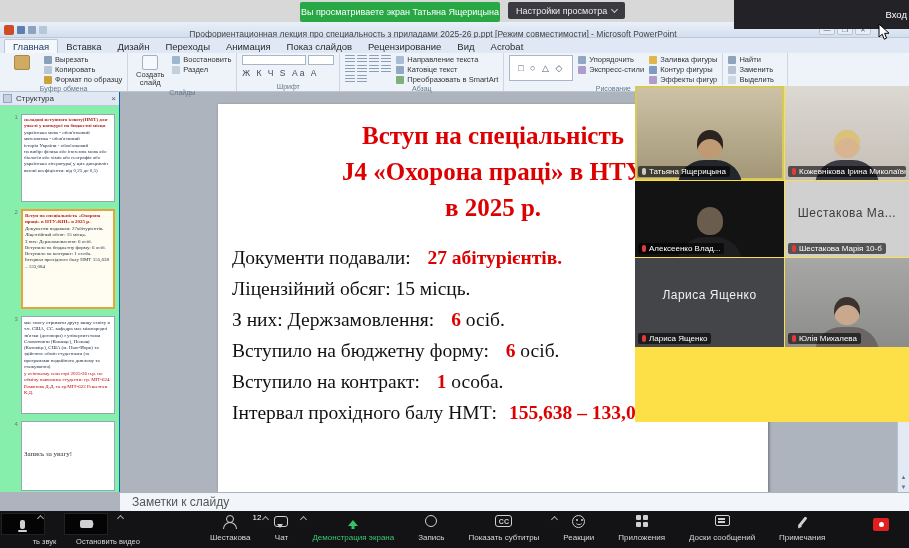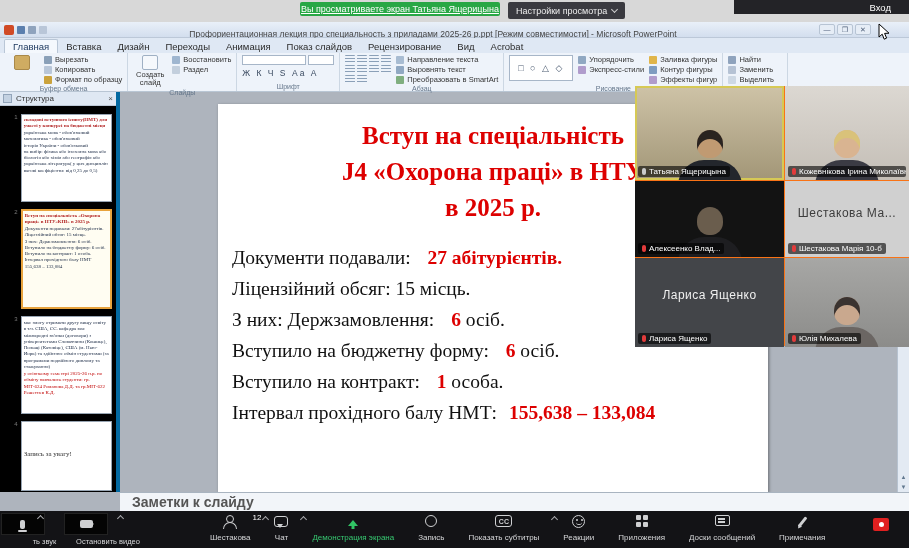--- a/index.html
+++ b/index.html
@@ -2,25 +2,25 @@
 <html><head>
 <meta charset="utf-8">
 <style>
   *{margin:0;padding:0;box-sizing:border-box;}
   body{background:#666;}
   #stage{position:relative;width:909px;height:548px;background:#aeb4bd;overflow:hidden;
          font-family:"Liberation Sans",sans-serif;color:#222;}
 
   
   .top-strip{position:absolute;top:0;left:0;width:909px;height:22px;background:#d8d8d8;z-index:60;}
-  .top-right{position:absolute;top:0;right:0;width:175px;height:14px;background:#232327;z-index:61;
-             display:flex;align-items:center;justify-content:flex-end;padding-right:18px;}
+  .top-right{position:absolute;top:0;right:0;width:175px;height:29px;background:#232327;z-index:61;
+             display:flex;align-items:center;justify-content:flex-end;padding-right:2px;}
   .login-btn{color:#fff;font-size:9.5px;cursor:default;}
-  .share-banner{position:absolute;top:2px;left:300px;height:14px;background:#28a745;color:#fff;
-                font-size:9px;display:flex;align-items:center;padding:0 1px;border-radius:2px;z-index:62;text-decoration:underline;}
+  .share-banner{position:absolute;top:2px;left:300px;height:20px;background:#28a745;color:#fff;
+                font-size:9px;display:flex;align-items:center;padding:0 1px;border-radius:2px;z-index:62;}
   .view-settings{position:absolute;top:2px;left:508px;height:17px;background:#3a3a40;color:#eee;
                  font-size:9px;display:flex;align-items:center;gap:5px;padding:0 8px;border-radius:2px;z-index:62;}
   .chev-dn{display:inline-block;width:5px;height:5px;border-right:1px solid #ccc;border-bottom:1px solid #ccc;
            transform:rotate(45deg);margin-top:-2px;}
   .chev-up{display:inline-block;width:5px;height:5px;border-left:1px solid #a9a9ad;border-top:1px solid #a9a9ad;
            transform:rotate(45deg);}
 
   
   .ppt-title{position:absolute;top:22px;left:0;width:909px;height:16px;
              background:linear-gradient(#e9f0f9,#d3deee);border-bottom:1px solid #bcc8d8;
@@ -62,22 +62,22 @@
   .fbox.small{width:26px;}
   .font-glyphs{font-size:8.5px;color:#3a4a60;letter-spacing:2px;margin-top:2px;}
   .para-icons{display:flex;flex-direction:column;gap:2px;}
   .pics-row{display:flex;gap:2px;}
   .pic{width:10px;height:8px;background:repeating-linear-gradient(#8ba0b8 0 1px,transparent 1px 3px);border-radius:1px;}
   .shapes-box{width:64px;height:26px;background:#fff;border:1px solid #a7b6c8;font-size:9px;color:#4a5a70;
               display:flex;align-items:center;justify-content:center;letter-spacing:2px;}
   .draw-mid .ritem{font-size:7.5px;}
 
   
-  .left-pane{position:absolute;top:92px;left:0;width:120px;height:400px;background:#000000;
-             border-right:4px solid #0369a1;z-index:4;}
+  .left-pane{position:absolute;top:92px;left:0;width:120px;height:400px;background:#86efac;
+             border-right:1px solid #0369a1;z-index:4;}
   .pane-tabs{height:14px;display:flex;align-items:center;background:#dfe8f3;border-bottom:1px solid #bcc8d6;
              padding:0 3px;gap:4px;}
   .pane-tab-ic{width:9px;height:9px;background:#c4d2e2;border:1px solid #93a5ba;}
   .pane-tab-lbl{font-size:8px;color:#333;}
   .pane-close{margin-left:auto;font-size:8px;color:#555;line-height:8px;}
   .thumbs{padding:8px 4px 0 12px;display:flex;flex-direction:column;gap:7px;}
   .thumb-row{display:flex;gap:3px;}
   .thumb-num{font-size:6px;color:#777;width:6px;text-align:right;}
   .thumb{width:96px;background:#fff;border:1px solid #98a5b3;padding:2px;overflow:hidden;}
   .thumb.sel{border:2px solid #e8a33d;background:#fffdf2;}
@@ -96,24 +96,24 @@
   .red{color:#dd0000;font-weight:bold;margin-left:12px;}
 
   .vscroll{position:absolute;top:92px;left:897px;width:12px;height:400px;background:#e3eaf3;
            border-left:1px solid #b6c2d0;z-index:3;display:flex;flex-direction:column;align-items:center;}
   .vs-arrow{font-size:6px;color:#61788f;line-height:10px;}
   .vs-thumb{width:8px;height:60px;background:#c2cfdd;border:1px solid #9fb0c4;border-radius:2px;margin:2px 0;}
   .vs-spacer{flex:1;}
 
   .notes-bar{position:absolute;top:492px;left:120px;width:789px;height:19px;background:#f2f5f9;
              border-top:1px solid #a9b4c0;display:flex;align-items:center;padding-left:12px;z-index:4;}
-  .notes-bar span{font-size:14px;color:#555;font-weight:bold;}
+  .notes-bar span{font-size:12px;color:#555;}
 
   
-  .videos{position:absolute;top:86px;left:635px;width:274px;height:260px;background:#f97316;z-index:50;
+  .videos{position:absolute;top:86px;left:635px;width:274px;height:336px;background:#fde047;z-index:50;
           display:grid;grid-template-columns:149px 124px;grid-template-rows:94px 76px 89px;gap:1px;}
   .tile{position:relative;overflow:hidden;}
   .tile.active{box-shadow:inset 0 0 0 2px #d6c955;}
   .t-beige{background:linear-gradient(180deg,#cec3a7,#a29677);}
   .t-light{background:linear-gradient(180deg,#dcd8d2,#c4beb6);}
   .t-dark{background:#131313;}
   .t-plain-light{background:#d0d0d0;}
   .t-plain-dark{background:#434549;}
   .t-gray{background:linear-gradient(180deg,#a7a7a5,#8c8c8a);}
   .person{position:absolute;left:50%;bottom:-6px;transform:translateX(-50%);width:64px;height:56px;}
@@ -293,21 +293,21 @@
               <span class="pic"></span>
             </div>
         </div>
         <div class="rcol">
           <div class="ritem">
               <span class="ricon ic-dir"></span>
               <span>Направление текста</span>
             </div>
           <div class="ritem">
               <span class="ricon ic-align"></span>
-              <span>Выровнять текст</span>
+              <span>Катовіце текст</span>
             </div>
           <div class="ritem">
               <span class="ricon ic-smart"></span>
               <span>Преобразовать в SmartArt</span>
             </div>
         </div>
       </div>
       <div class="rgroup-label">Абзац</div>
     </div>
 

